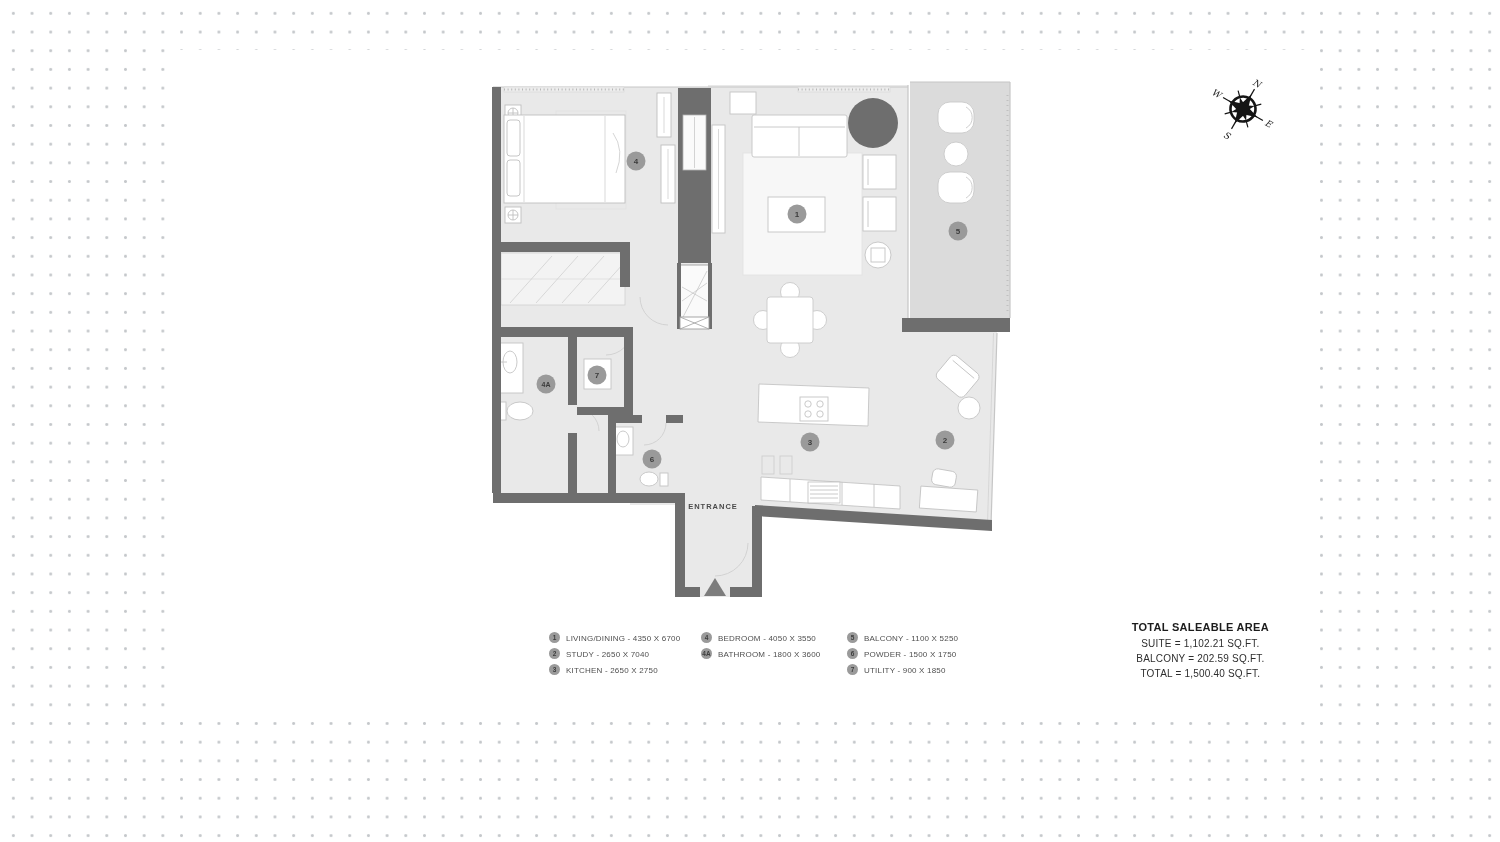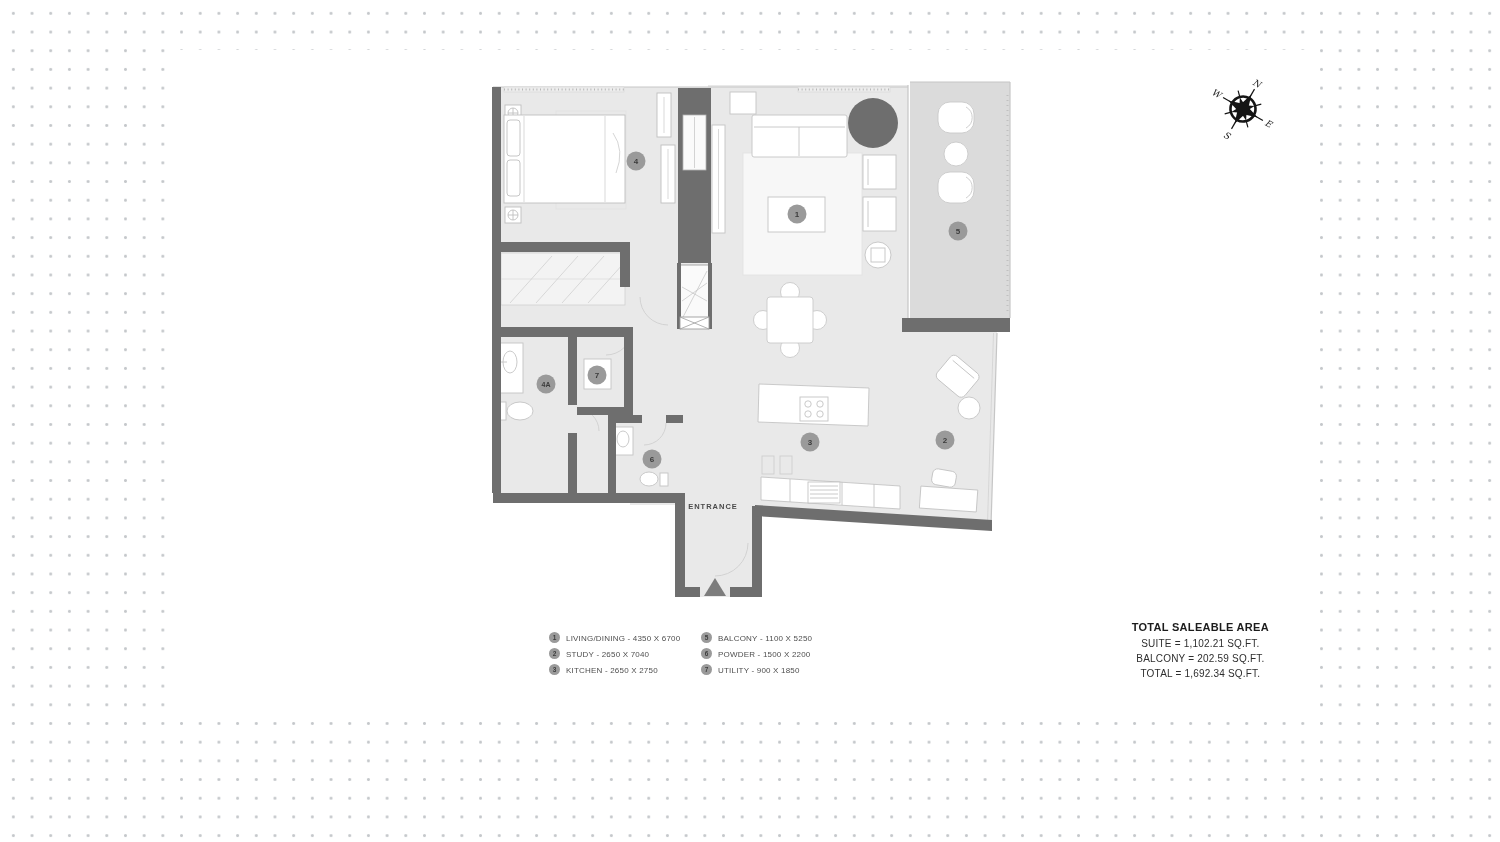--- a/index.html
+++ b/index.html
@@ -310,34 +310,44 @@
     </div>
     <div class="legend-row">
       <span class="lg-marker">2</span>
       <span class="lg-label">STUDY - 2650 X 7040</span>
     </div>
     <div class="legend-row">
       <span class="lg-marker">3</span>
       <span class="lg-label">KITCHEN - 2650 X 2750</span>
     </div>
   </div>
+  <div class="legend-col c2">
+    <div class="legend-row">
+      <span class="lg-marker">4</span>
+      <span class="lg-label">BEDROOM - 4050 X 3550</span>
+    </div>
+    <div class="legend-row">
+      <span class="lg-marker">4A</span>
+      <span class="lg-label">BATHROOM - 1800 X 3600</span>
+    </div>
+  </div>
   <div class="legend-col c3">
     <div class="legend-row">
       <span class="lg-marker">5</span>
       <span class="lg-label">BALCONY - 1100 X 5250</span>
     </div>
     <div class="legend-row">
       <span class="lg-marker">6</span>
-      <span class="lg-label">POWDER - 1500 X 2200</span>
+      <span class="lg-label">POWDER - 1500 X 1750</span>
     </div>
     <div class="legend-row">
       <span class="lg-marker">7</span>
       <span class="lg-label">UTILITY - 900 X 1850</span>
     </div>
   </div>
 </div>
 
 <div class="areas">
   <div class="areas-title">TOTAL SALEABLE AREA</div>
   <div class="areas-line">SUITE = 1,102.21 SQ.FT.</div>
   <div class="areas-line">BALCONY = 202.59 SQ.FT.</div>
-  <div class="areas-line">TOTAL = 1,692.34 SQ.FT.</div>
+  <div class="areas-line">TOTAL = 1,500.40 SQ.FT.</div>
 </div>
 
 </body></html>

